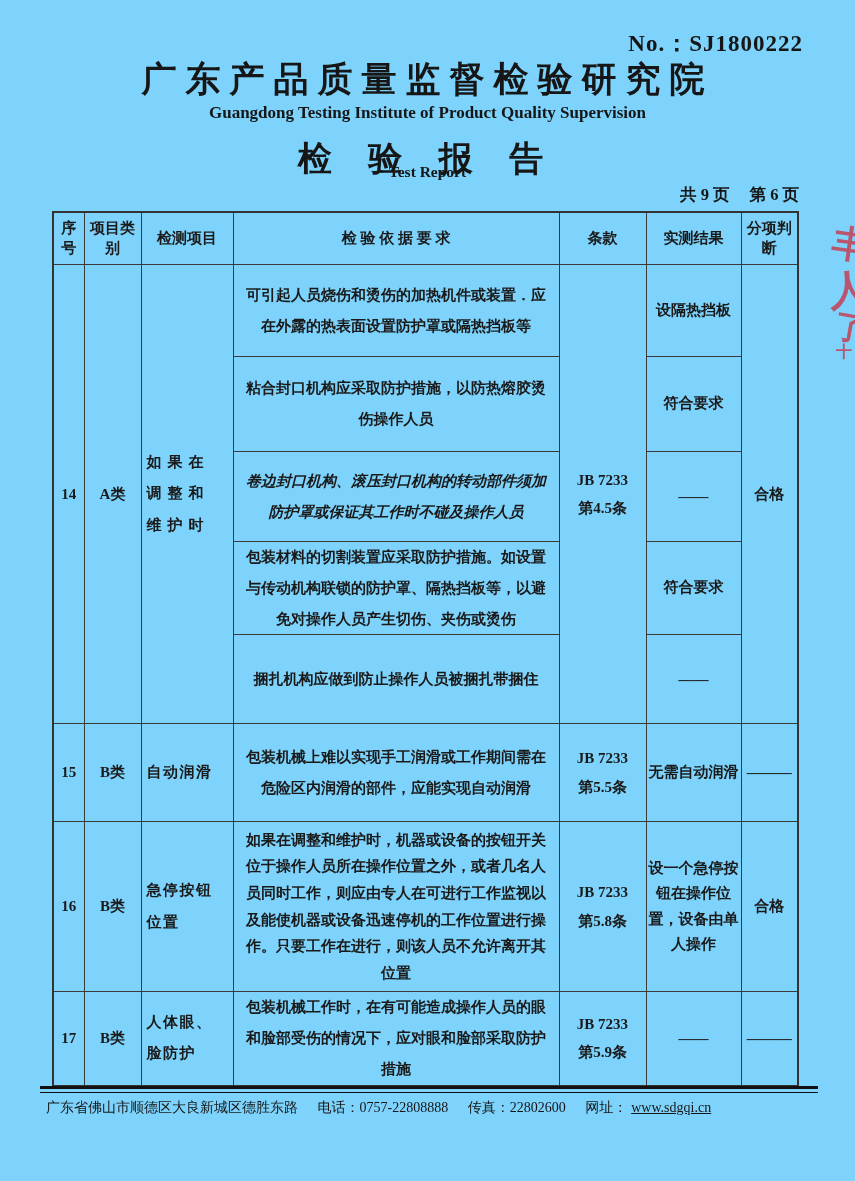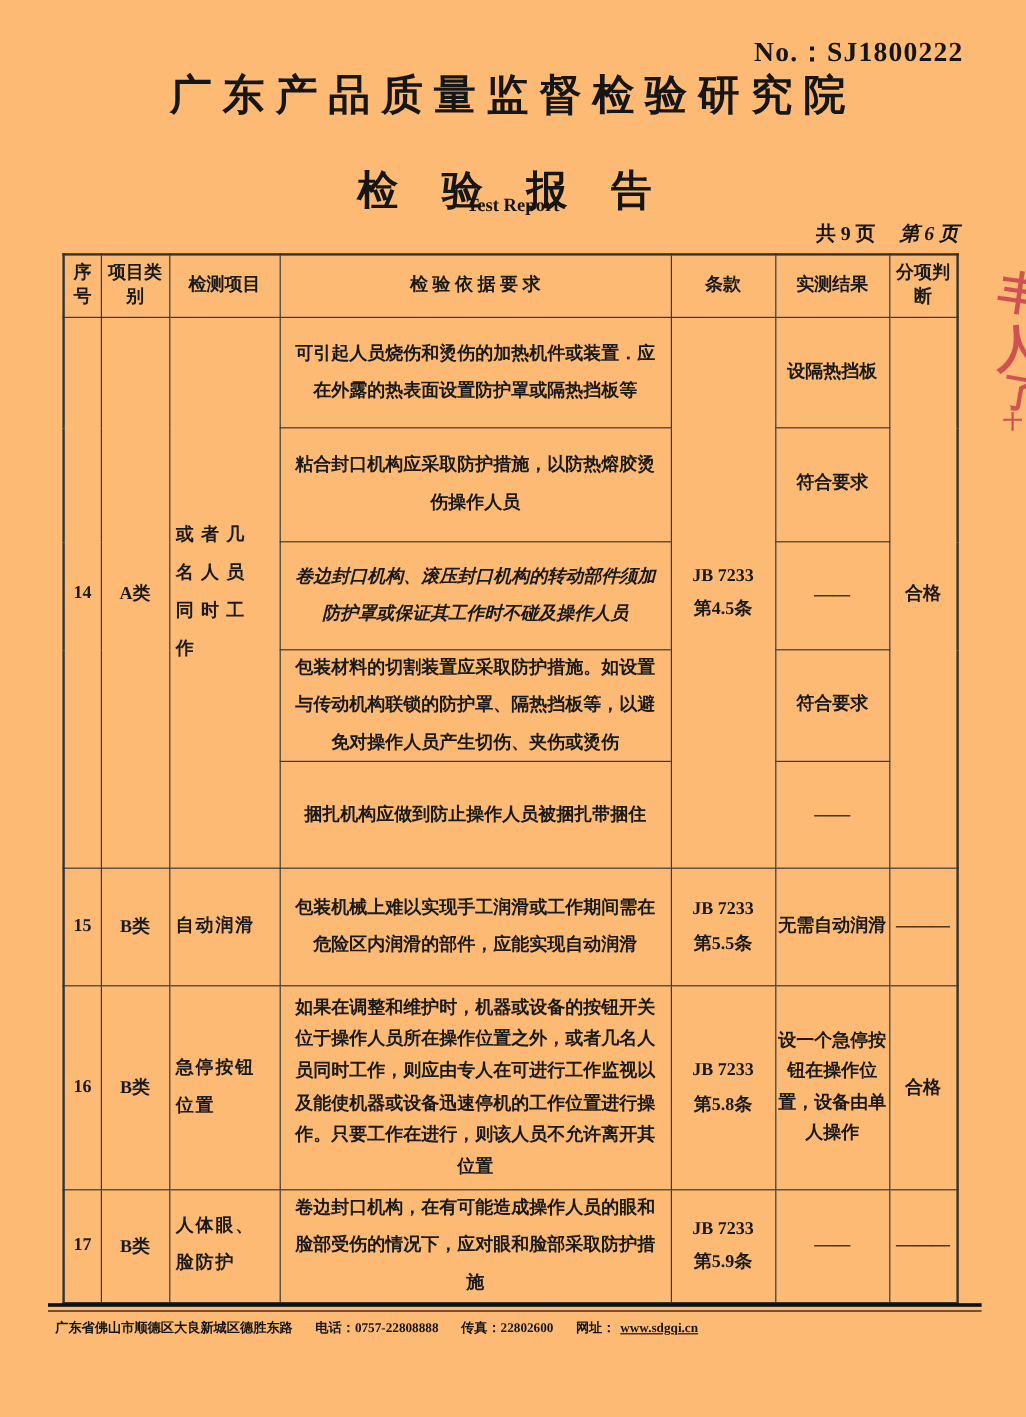--- a/index.html
+++ b/index.html
@@ -1,30 +1,30 @@
 <!DOCTYPE html>
 <html><head>
 <meta charset="utf-8">
 <style>
   html,body{margin:0;padding:0;background:#ffffff;}
   .page{
-    position:relative;width:855px;height:1181px;background:#fdba74;overflow:hidden;
+    position:relative;width:855px;height:1181px;background:#7dd3fc;overflow:hidden;
     font-family:"Liberation Serif","DejaVu Serif",serif;color:#161616;
   }
   .doc-no{position:absolute;top:28px;right:52px;font-size:23px;font-weight:bold;letter-spacing:1px;}
   .cn-title{position:absolute;top:56px;left:0;width:100%;margin:0;text-align:center;
     font-size:35px;font-weight:bold;letter-spacing:9px;}
   .en-title{position:absolute;top:103px;left:0;width:100%;text-align:center;
     font-size:17px;font-weight:bold;}
   .report-cn{position:absolute;top:136px;left:0;width:100%;margin:0;text-align:center;
     font-size:34px;font-weight:bold;letter-spacing:14px;}
   .report-en{position:absolute;top:163px;left:0;width:100%;text-align:center;
     font-size:15.5px;font-weight:bold;}
   .pagination{position:absolute;top:184px;right:56px;font-size:16.5px;font-weight:bold;}
-  .pagination .pg{margin-left:20px;font-style:italic;}
+  .pagination .pg{margin-left:20px;}
 
   table.report{
     position:absolute;left:52px;top:211px;width:746px;border-collapse:collapse;
     table-layout:fixed;font-size:15px;font-weight:bold;
   }
   table.report td,table.report th{
     border:1px solid #3a3a3a;vertical-align:middle;text-align:center;
     padding:2px 4px;font-weight:bold;color:#1a1a1a;
   }
   table.report{border:2px solid #333;}
@@ -35,41 +35,42 @@
     letter-spacing:1.5px;word-break:break-all;}
   .item-wide{letter-spacing:6px !important;}
   .result-cell{line-height:1.7;padding:2px 0 !important;word-break:break-all;}
   .clause-cell div{line-height:1.9;}
   .h-sub1{height:92px;} .h-sub2{height:95px;} .h-sub3{height:90px;font-style:italic;}
   .h-sub4{height:91px;} .h-sub5{height:89px;}
   .h-r15{height:98px;} .h-r16{height:170px;} .h-r17{height:92px;}
 
   .footer-rule{position:absolute;left:40px;top:1086px;width:778px;height:3px;
     border-top:3px solid #101010;border-bottom:1px solid #101010;}
-  .footer-text{position:absolute;left:46px;top:1099px;font-size:11px;font-weight:bold;
+  .footer-text{position:absolute;left:46px;top:1099px;font-size:14px;font-weight:normal;
     white-space:nowrap;}
   .footer-text .sep{margin-left:16px;}
   .footer-text .url{text-decoration:underline;margin-left:4px;}
 
   .stamp{position:absolute;top:220px;left:824px;width:31px;height:145px;overflow:hidden;}
   .stamp span{position:absolute;font-weight:bold;opacity:0.82;
     font-family:"Liberation Serif",serif;}
   .stamp .f1{top:0px;left:8px;font-size:37px;transform:rotate(8deg);}
   .stamp .f2{top:42px;left:5px;font-size:40px;transform:rotate(-6deg);}
   .stamp .f3{top:86px;left:10px;font-size:33px;transform:rotate(10deg);}
   .stamp .f4{top:122px;left:12px;font-size:16px;}
 </style>
 </head>
 <body>
 
 <div class="page">
 
   <div class="doc-no">No.：SJ1800222</div>
 
   <h1 class="cn-title">广东产品质量监督检验研究院</h1>
+  <div class="en-title">Guangdong Testing Institute of Product Quality Supervision</div>
   <h2 class="report-cn">检 验 报 告</h2>
   <div class="report-en">Test Report</div>
 
   <div class="pagination">
     <span>共 9 页</span><span class="pg">第 6 页</span>
   </div>
 
   <table class="report">
     <colgroup>
       <col style="width:31px">
@@ -88,21 +89,21 @@
         <th>检 验 依 据 要 求</th>
         <th>条款</th>
         <th>实测结果</th>
         <th>分项判断</th>
       </tr>
     </thead>
     <tbody>
       <tr class="h-sub1">
         <td rowspan="5">14</td>
         <td rowspan="5">A类</td>
-        <td rowspan="5" class="item-cell item-wide">或者几名人员同时工作</td>
+        <td rowspan="5" class="item-cell item-wide">如果在调整和维护时</td>
         <td class="req">可引起人员烧伤和烫伤的加热机件或装置．应在外露的热表面设置防护罩或隔热挡板等</td>
         <td rowspan="5" class="clause-cell">
           <div>JB 7233</div>
           <div>第4.5条</div>
         </td>
         <td class="result-cell">设隔热挡板</td>
         <td rowspan="5">合格</td>
       </tr>
       <tr class="h-sub2">
         <td class="req">粘合封口机构应采取防护措施，以防热熔胶烫伤操作人员</td>
@@ -144,21 +145,21 @@
           <div>第5.8条</div>
         </td>
         <td class="result-cell">设一个急停按钮在操作位置，设备由单人操作</td>
         <td>合格</td>
       </tr>
 
       <tr class="h-r17">
         <td>17</td>
         <td>B类</td>
         <td class="item-cell">人体眼、脸防护</td>
-        <td class="req">卷边封口机构，在有可能造成操作人员的眼和脸部受伤的情况下，应对眼和脸部采取防护措施</td>
+        <td class="req">包装机械工作时，在有可能造成操作人员的眼和脸部受伤的情况下，应对眼和脸部采取防护措施</td>
         <td class="clause-cell">
           <div>JB 7233</div>
           <div>第5.9条</div>
         </td>
         <td class="result-cell">——</td>
         <td>———</td>
       </tr>
     </tbody>
   </table>
 

